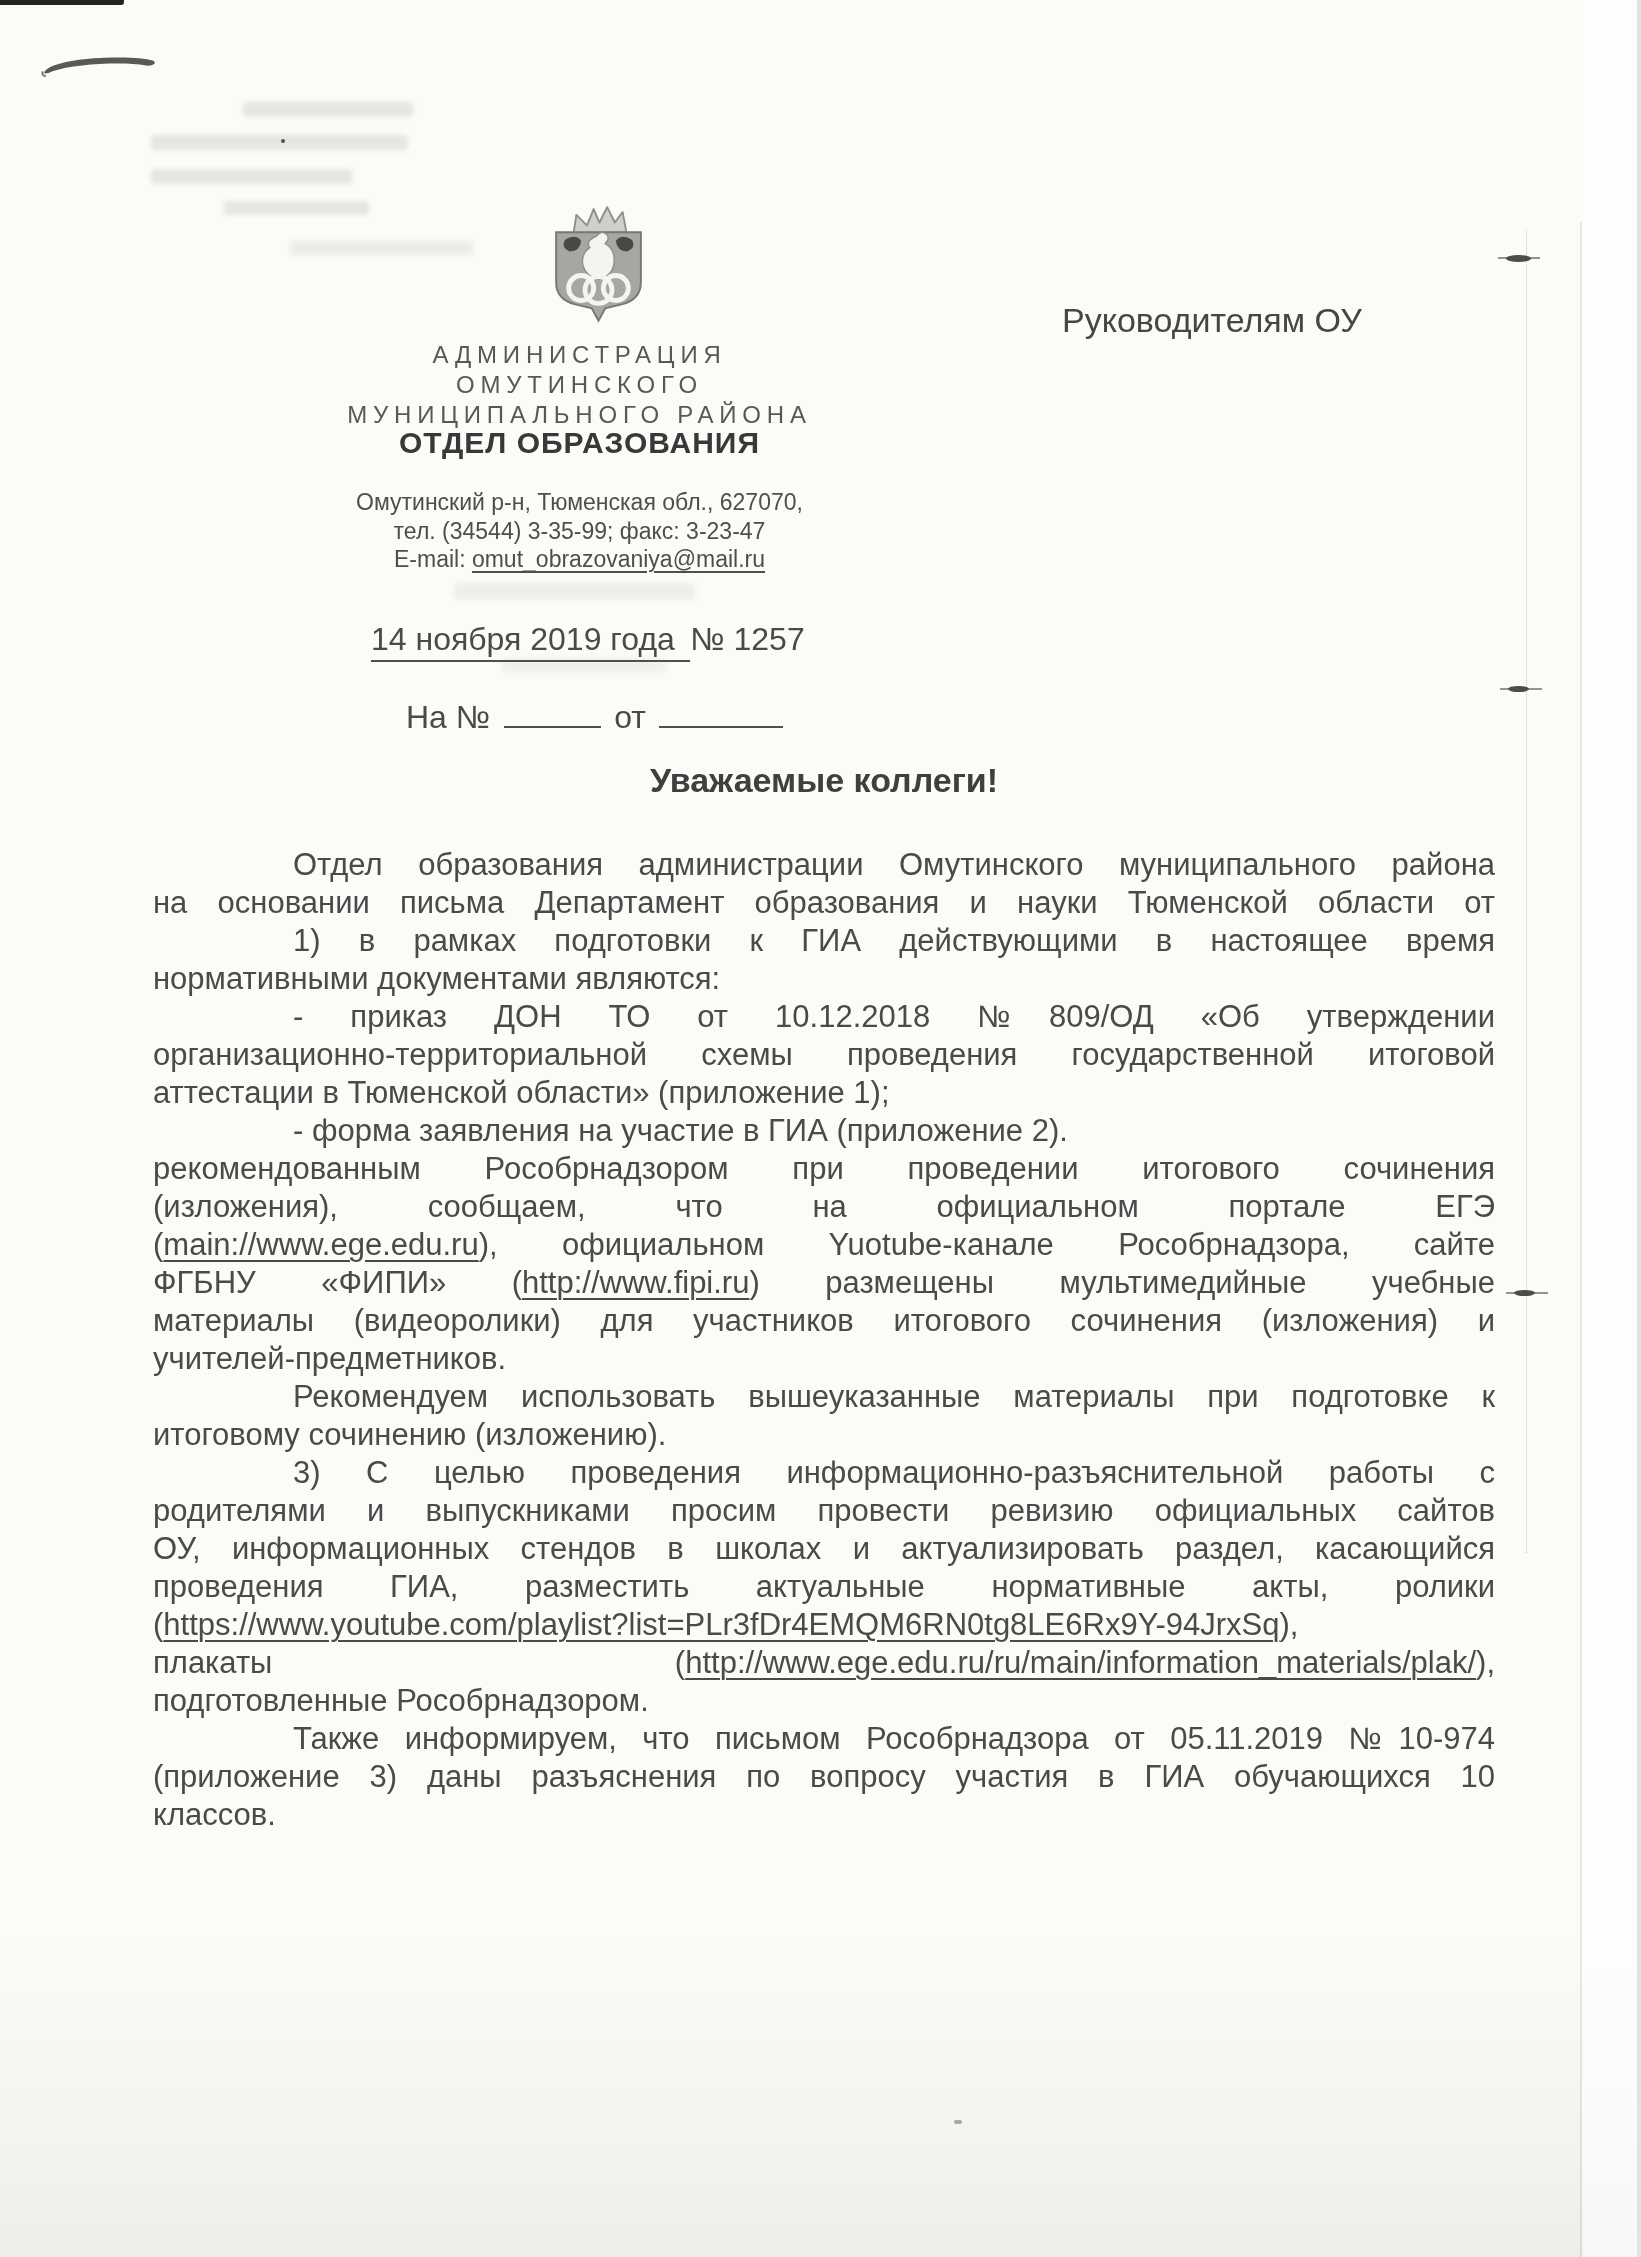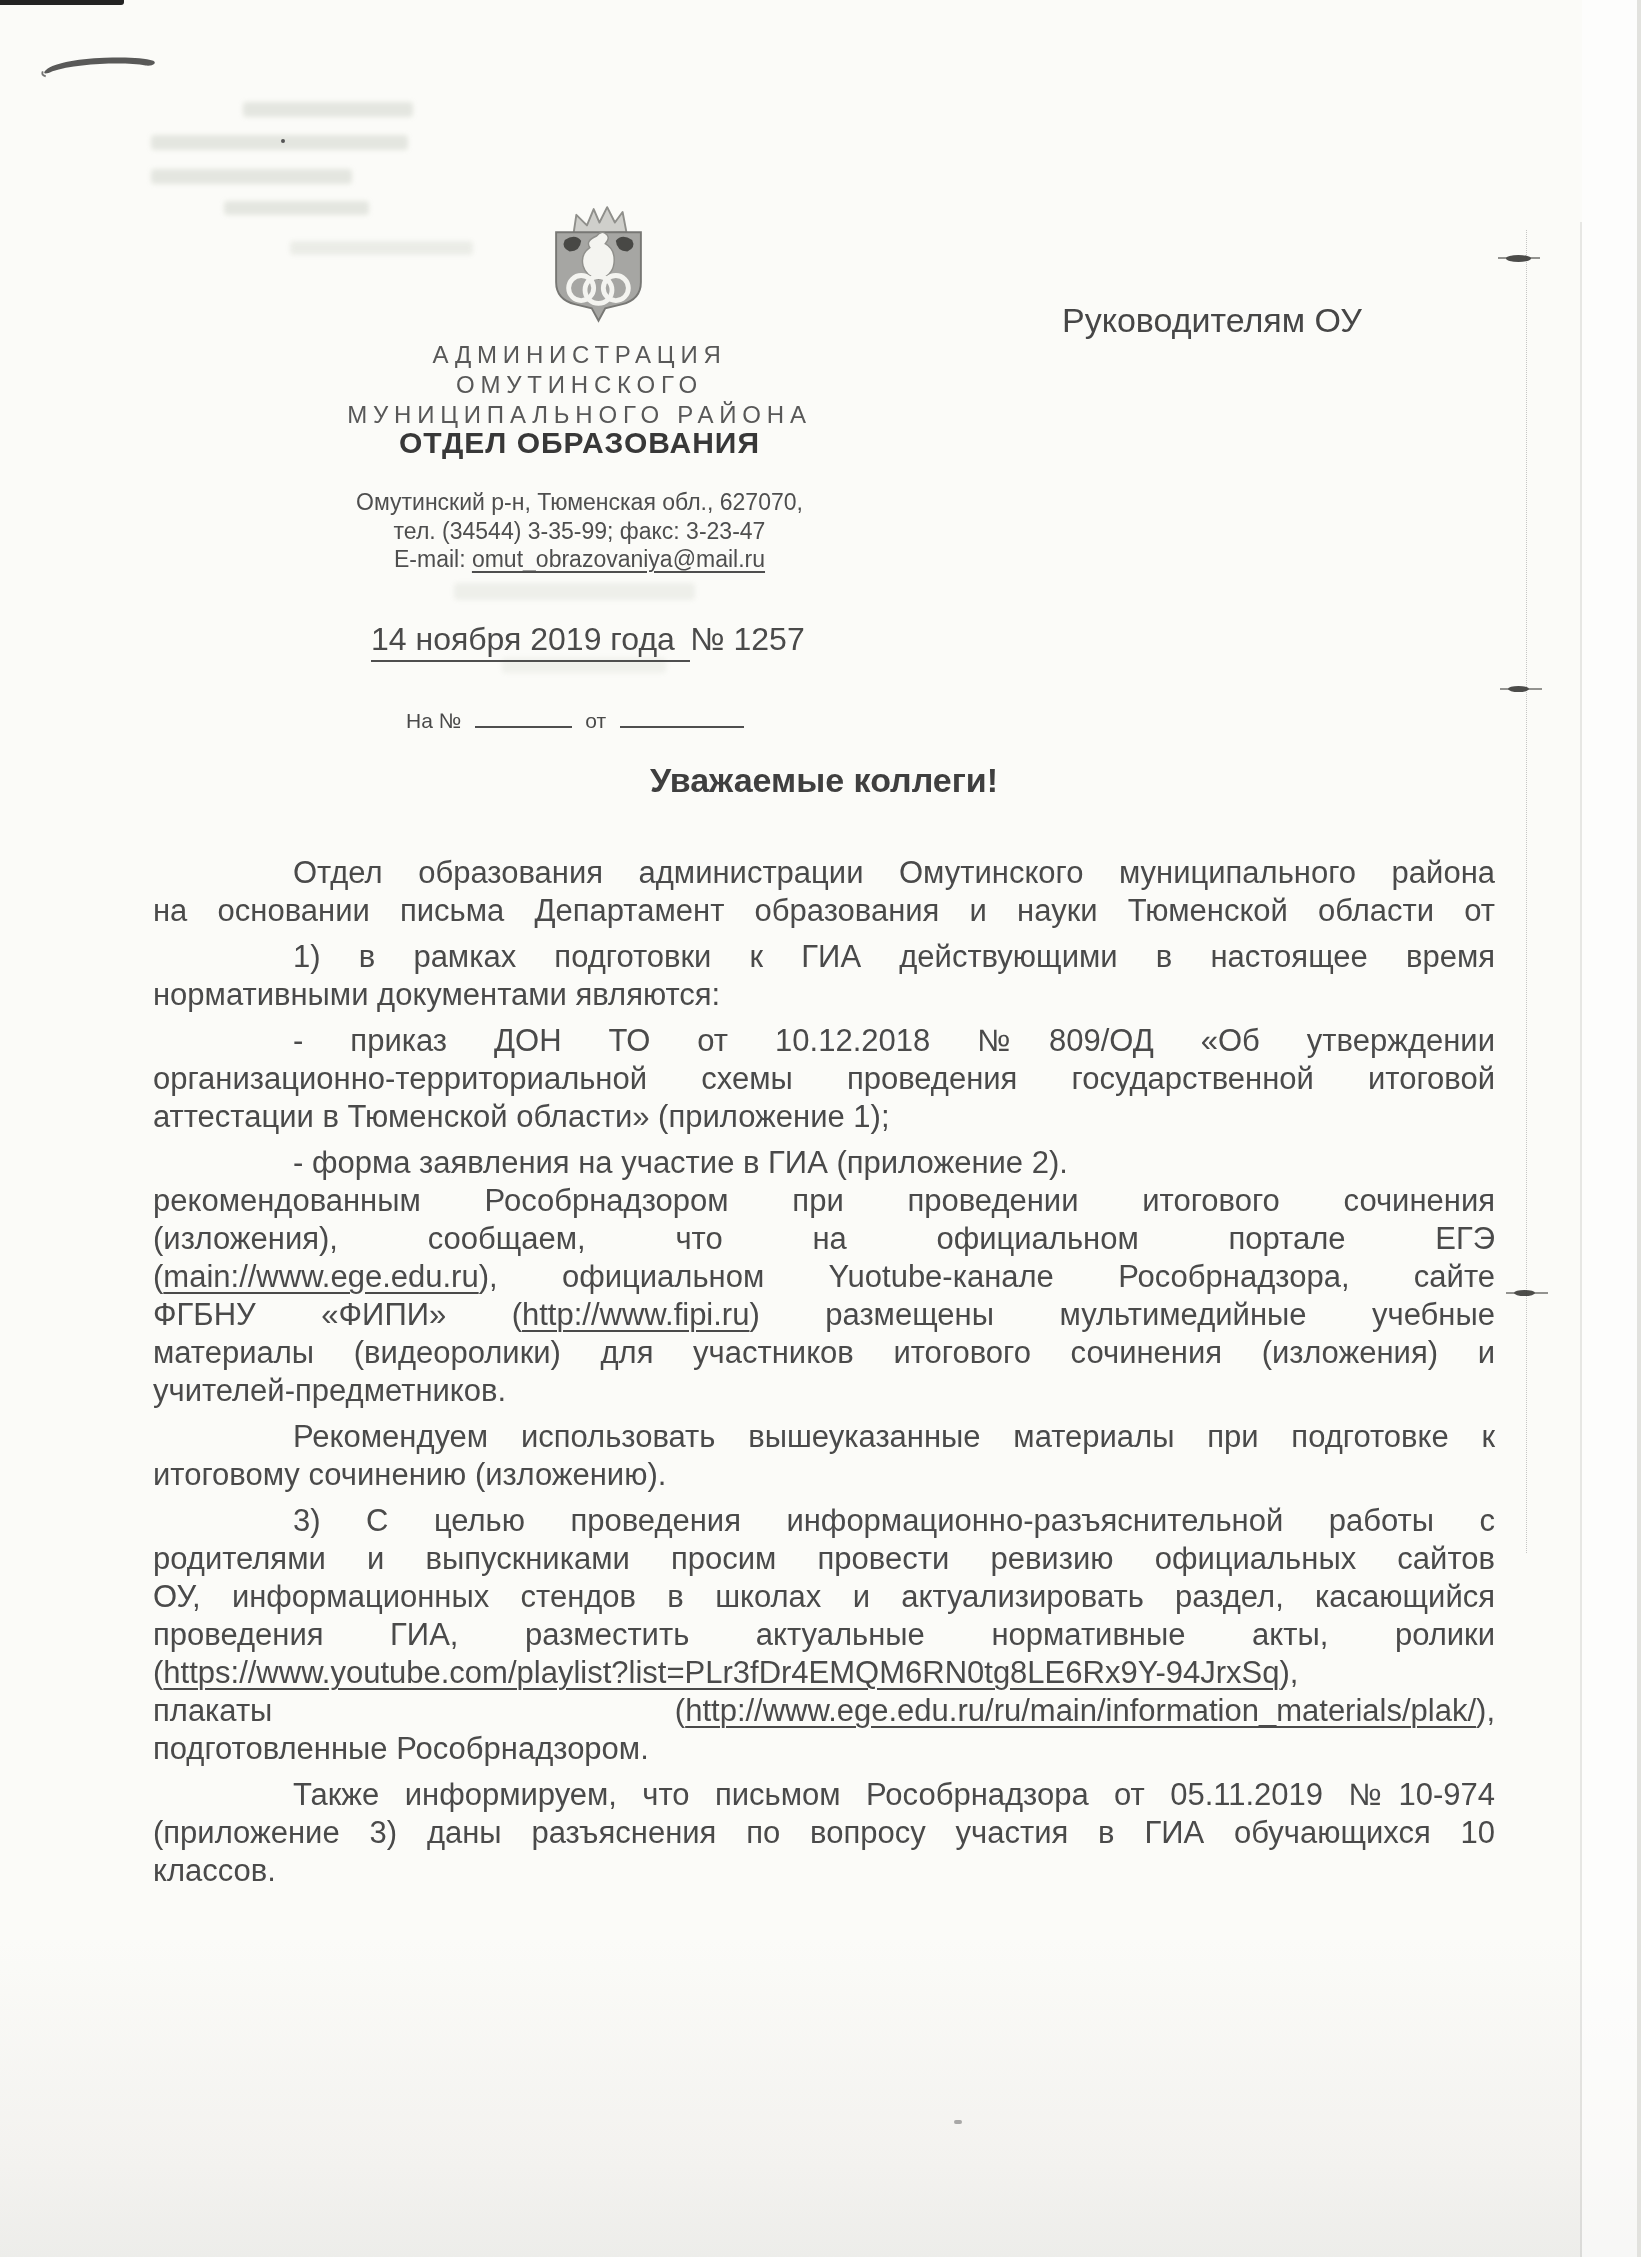--- a/index.html
+++ b/index.html
@@ -22,31 +22,31 @@
   .org{position:absolute;left:290px;top:340px;width:579px;text-align:center;
        font-size:24px;line-height:30px;letter-spacing:5.8px;color:#585858;}
   .dept{position:absolute;left:290px;top:426px;width:579px;text-align:center;
         font-size:30px;font-weight:bold;letter-spacing:1px;color:#383838;}
   .addr{position:absolute;left:290px;top:488px;width:579px;text-align:center;
         font-size:23px;line-height:28.5px;color:#4e4e4e;}
   .addr .em{text-decoration:underline;text-underline-offset:3.9px;text-decoration-thickness:1.9px;}
   .recipient{position:absolute;left:1062px;top:301px;font-size:34px;color:#464646;}
   .dateline{position:absolute;left:371px;top:621px;font-size:32px;color:#4a4a4a;white-space:nowrap;}
   .dateU{border-bottom:2.9px solid #4f4f4f;padding-right:15.4px;padding-bottom:2.9px;}
-  .refline{position:absolute;left:406px;top:697px;font-size:21px;color:#4a4a4a;white-space:nowrap;}
+  .refline{position:absolute;left:406px;top:697px;font-size:32px;color:#4a4a4a;white-space:nowrap;}
   .blank{display:inline-block;border-bottom:2.9px solid #4f4f4f;height:29px;vertical-align:baseline;margin:0 13.5px;}
   .b1{width:97px;} .b2{width:124px;}
   
   .salutation{position:absolute;left:153px;top:761px;width:1342px;text-align:center;
               font-size:34px;font-weight:bold;color:#3f3f3f;}
   .letterbody{position:absolute;left:153px;top:846px;width:1342px;
               font-size:31px;line-height:38px;color:#4a4a4a;}
   .bline{text-align:justify;text-align-last:left;}
   .bline.just{text-align-last:justify;}
-  .bline.ind{text-indent:140px;margin-top:8px;}
+  .bline.ind{text-indent:140px;}
   .lnk{text-decoration:underline;text-underline-offset:4.8px;text-decoration-thickness:1.9px;}
   .mark-br{position:absolute;width:7.7px;height:3.9px;background:#6a6a6a;opacity:.55;border-radius:1.9px;}
 </style>
 </head>
 <body>
 
 <div class="page">
 
   <div class="topbar"></div>
   <svg class="penstroke" viewBox="0 0 130 34">

